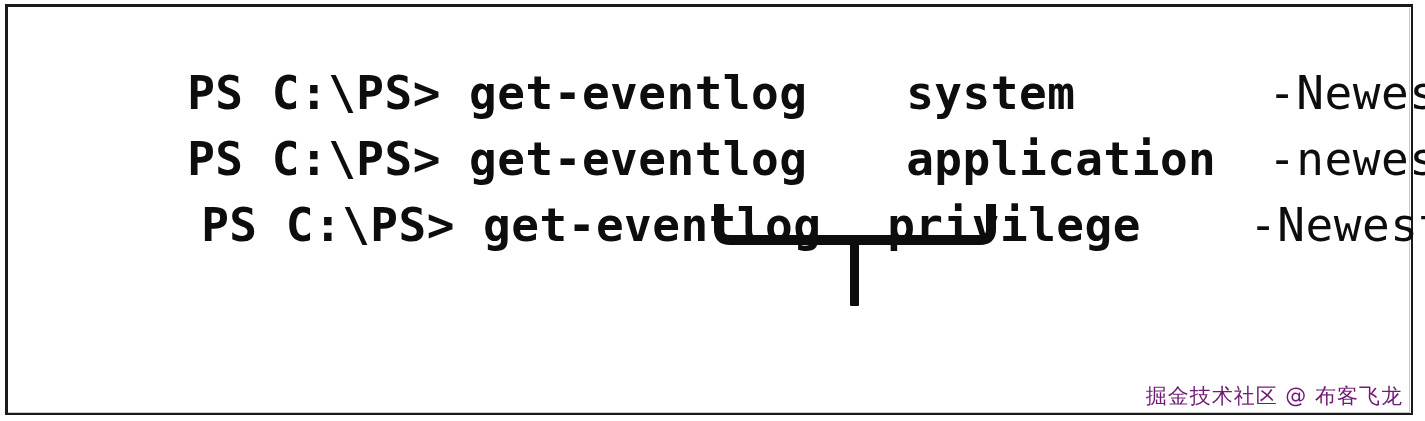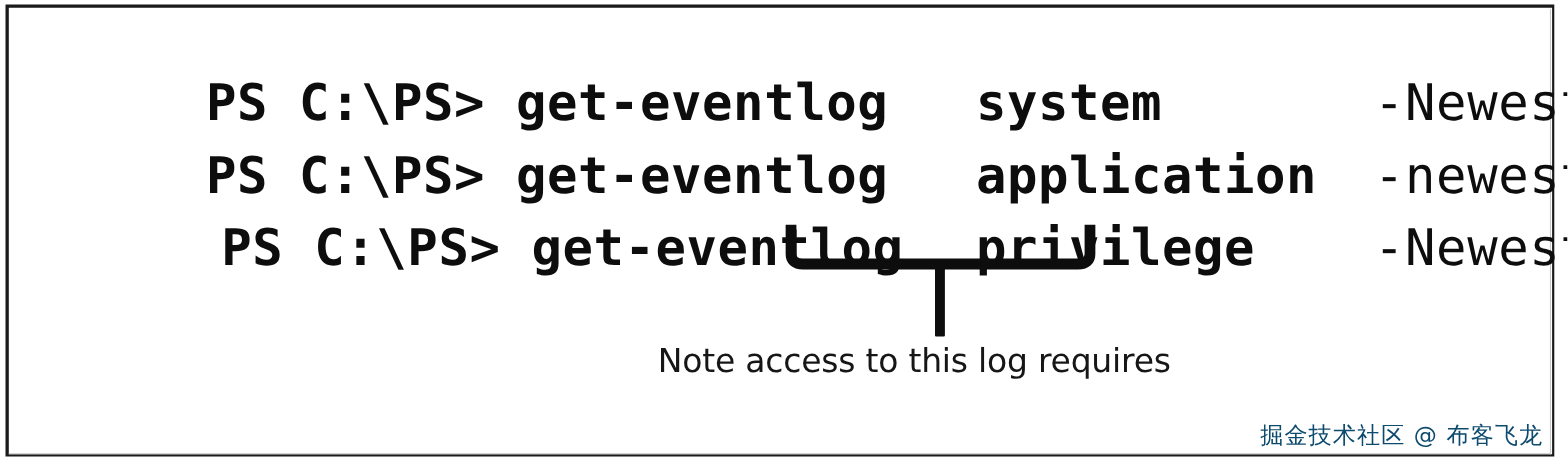--- a/index.html
+++ b/index.html
@@ -68,21 +68,21 @@
     font-weight: 400;
   }
 
   .line-1 { left: 18px;  top: 24px; }
   .line-2 { left: 18px;  top: 90px; }
   .line-3 { left: 32px;  top: 156px; }
 
   
   .seg-prompt  { display: inline-block; width: 700px; }
   .seg-prompt-3{ display: inline-block; width: 686px; }
-  .seg-log     { display: inline-block; width: 362px; }
+  .seg-log     { display: inline-block; width: 362px; margin-left: 19px; }
   .seg-log-3   { display: inline-block; width: 362px; }
 
   
   .brace-wrap {
     position: absolute;
     left: 714px;
     top: 204px;
     width: 282px;
     height: 46px;
   }
@@ -114,21 +114,21 @@
   .note div { white-space: nowrap; }
 
   
   .watermark {
     position: absolute;
     right: 22px;
     bottom: 12px;
     font-family: "DejaVu Sans", sans-serif;
     font-size: 21px;
     line-height: 26px;
-    color: #0c4a6e;
+    color: #701a75;
     white-space: nowrap;
     letter-spacing: 1px;
   }
 </style>
 </head>
 <body>
 
 <div id="screenshot">
 
   <div class="frame"></div>
@@ -151,18 +151,17 @@
   </div>
 
   <div class="brace-wrap">
     <svg width="282" height="46" viewBox="0 0 282 46" xmlns="http://www.w3.org/2000/svg">
       <path d="M5 0 L5 26 Q5 36 16 36 L266 36 Q277 36 277 26 L277 0" fill="none" stroke="#0d0d0d" stroke-width="10" stroke-linecap="butt" stroke-linejoin="round"></path>
     </svg>
   </div>
   <div class="brace-stem"></div>
 
   <div class="note">
-    <div>Note access to this log requires</div>
   </div>
 
   <div class="watermark">掘金技术社区 @ 布客飞龙</div>
 
 </div>
 
 </body></html>

